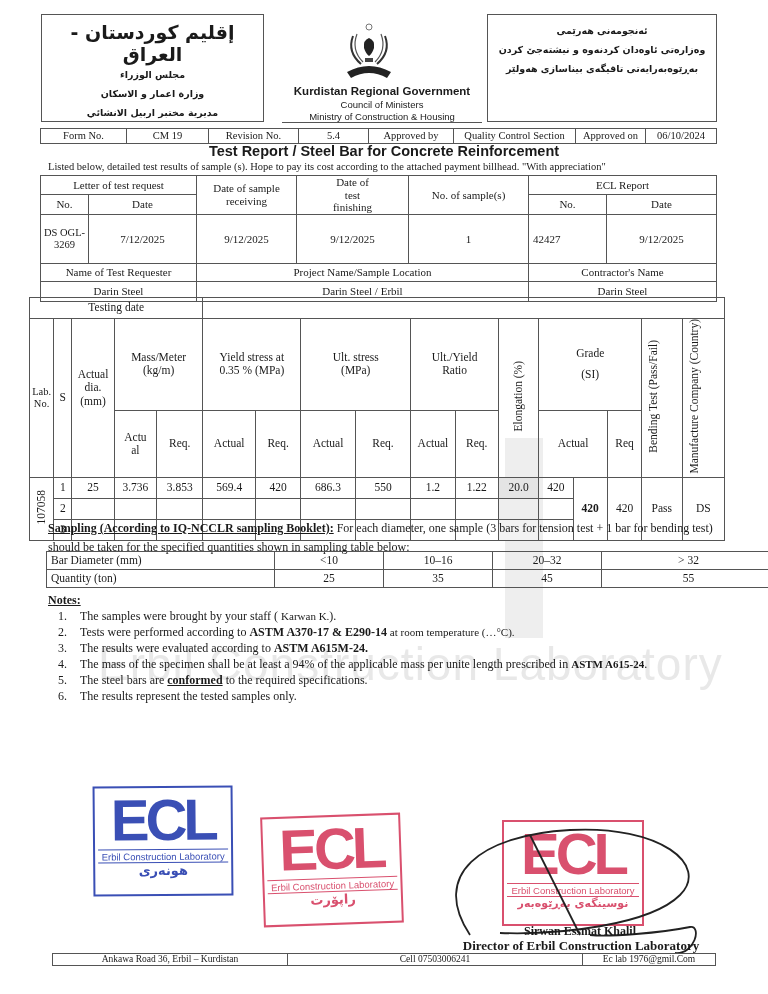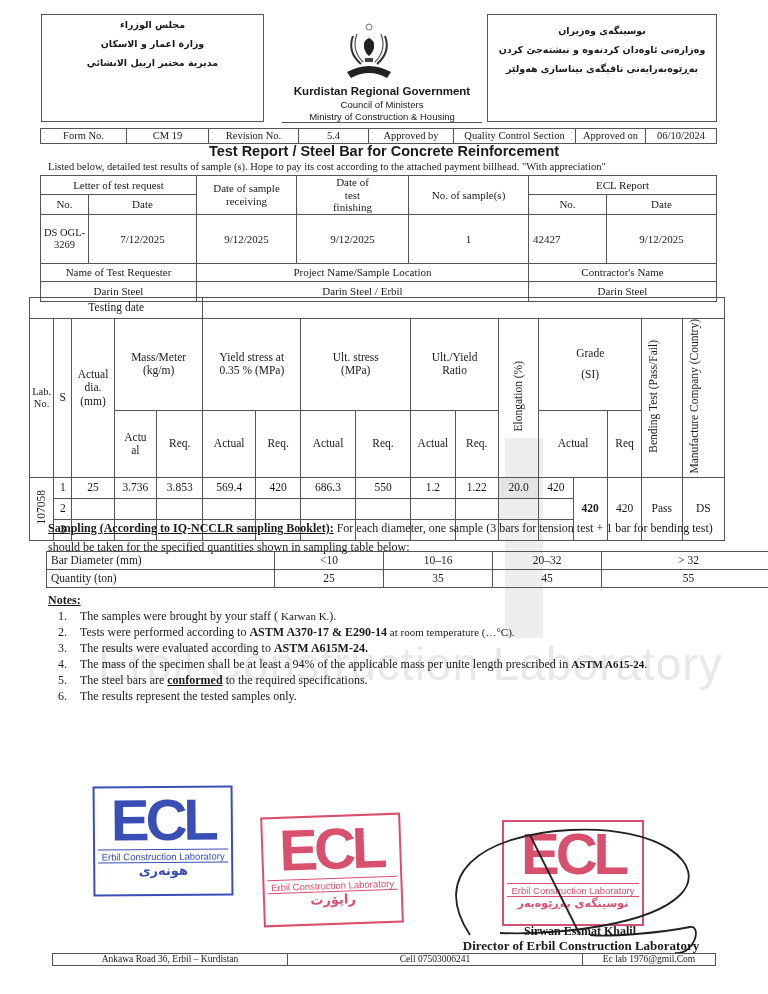--- a/index.html
+++ b/index.html
@@ -33,41 +33,42 @@
   .stamp .lab { font-family: "Liberation Sans", sans-serif; font-size: 9.5px; text-align: center; border-top: 1.5px solid; padding-top: 1px; }
   .stamp .ku { font-family: "DejaVu Sans", sans-serif; font-weight: bold; font-size: 13px; text-align: center; direction: rtl; border-top: 1.5px solid; }
   .sig-name { font-weight: bold; font-size: 12px; text-align: center; }
   .sig-title { font-weight: bold; font-size: 13px; text-align: center; }
   .footer-tbl td { font-size: 9.5px; height: 12px; }
 </style>
 </head>
 <body>
 
 <div class="abs hdr-box" style="left:41px;top:14px;width:223px;height:108px;">
+  <div class="ar-title" style="margin-top:6px;">إقليم كوردستان - العراق</div>
   <div class="ar-line" style="margin-top:4px;">مجلس الوزراء</div>
   <div class="ar-line" style="margin-top:8px;">وزارة اعمار و الاسكان</div>
   <div class="ar-line" style="margin-top:8px;">مديرية مختبر اربيل الانشائي</div>
 </div>
 
 <div class="abs" style="left:282px;top:22px;width:200px;height:108px;">
   <svg width="60" height="60" viewBox="0 0 60 60" style="position:absolute;left:57px;top:0;">
     <circle cx="30" cy="5" r="3" fill="none" stroke="#777" stroke-width="1"></circle>
     <path d="M14 14 Q8 30 22 42 M46 14 Q52 30 38 42" fill="none" stroke="#333" stroke-width="2"></path>
     <path d="M18 12 Q12 28 24 40 M42 12 Q48 28 36 40" fill="none" stroke="#555" stroke-width="1.2"></path>
     <path d="M30 16 q-6 2 -5 10 q2 6 5 8 q3 -2 5 -8 q1 -8 -5 -10z" fill="#222"></path>
     <rect x="26" y="36" width="8" height="4" fill="#444"></rect>
     <path d="M8 50 Q30 38 52 50 L48 56 Q30 46 12 56 Z" fill="#222"></path>
   </svg>
   <div class="abs krg-name" style="top:63px;">Kurdistan Regional Government</div>
   <div class="abs krg-sub" style="top:77px;">Council of Ministers</div>
   <div class="abs krg-sub" style="top:89px;border-bottom:1px solid #555;">Ministry of Construction &amp; Housing</div>
 </div>
 
 <div class="abs hdr-box" style="left:487px;top:14px;width:230px;height:108px;">
-  <div class="ar-line" style="margin-top:10px;">نوسینگەی وەزیران</div>
+  <div class="ar-line" style="margin-top:10px;">ئەنجومەنی هەرێمی</div>
   <div class="ar-line" style="margin-top:8px;">وەزارەتی ئاوەدان کردنەوە و نیشتەجێ کردن</div>
   <div class="ar-line" style="margin-top:8px;">بەڕێوەبەرایەتی تاقیگەی بیناسازی هەولێر</div>
 </div>
 
 <table class="form-tbl" style="left:40px;top:128px;width:677px;">
   <tbody>
       <tr>
     <td style="width:86px;">Form No.</td>
     <td style="width:82px;">CM 19</td>
     <td style="width:90px;">Revision No.</td>

